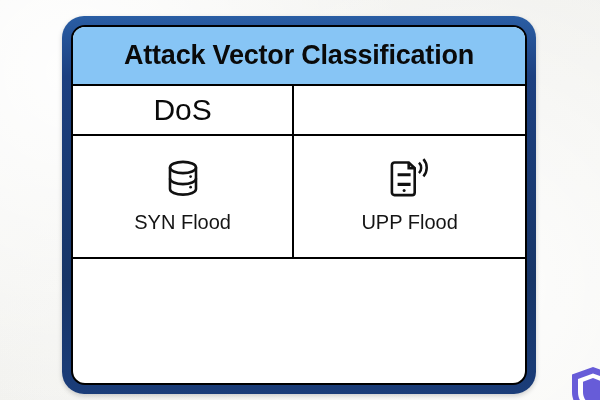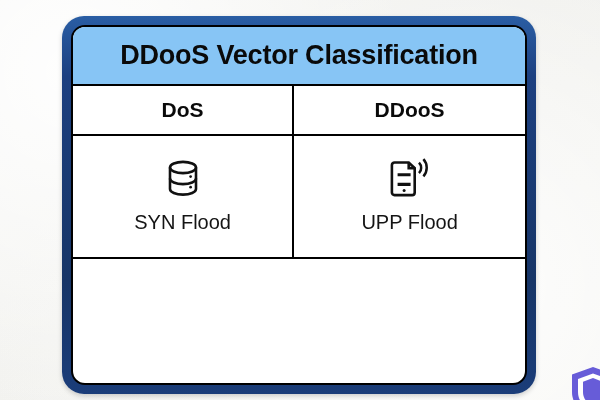--- a/index.html
+++ b/index.html
@@ -73,22 +73,22 @@
   #header-row {
     flex: 0 0 48px;
     display: flex;
     border-bottom: 2.5px solid #000000;
   }
   .col-head {
     flex: 1 1 0;
     display: flex;
     align-items: center;
     justify-content: center;
-    font-size: 21px;
-    font-weight: bold;
+    font-size: 30px;
+    font-weight: normal;
     color: #0a0a0a;
   }
   .col-head.left {
     border-right: 2.5px solid #000000;
     flex: 0 0 48.5%;
   }
 
   
   .data-row {
     display: flex;
@@ -136,29 +136,26 @@
 </style>
 </head>
 <body>
 
 <div id="backdrop"></div>
 
 <div id="outer-frame">
   <div id="table-card">
 
     <div id="title-row">
-      <span id="title-text">DDooS Vector Classification</span>
+      <span id="title-text">Attack Vector Classification</span>
     </div>
 
     <div id="header-row">
       <div class="col-head left">
         <span>DoS</span>
-      </div>
-      <div class="col-head">
-        <span>DDooS</span>
       </div>
     </div>
 
     <div class="data-row" id="data-row-1">
 
       <div class="cell left">
         <span class="cell-icon">
           <svg width="38" height="40" viewBox="0 0 38 40" fill="none" stroke="#111" stroke-width="2.6">
             <ellipse cx="19" cy="9.5" rx="13" ry="5.6"></ellipse>
             <path d="M6 9.5 V20.5 C6 23.6 11.8 26.1 19 26.1 C26.2 26.1 32 23.6 32 20.5 V9.5"></path>

